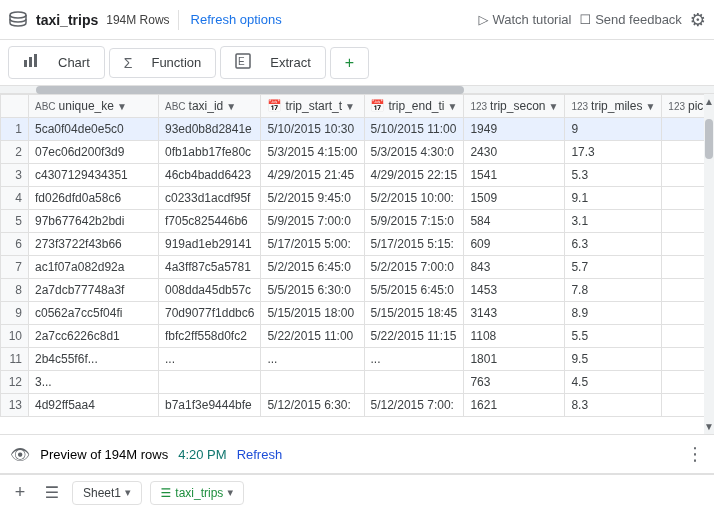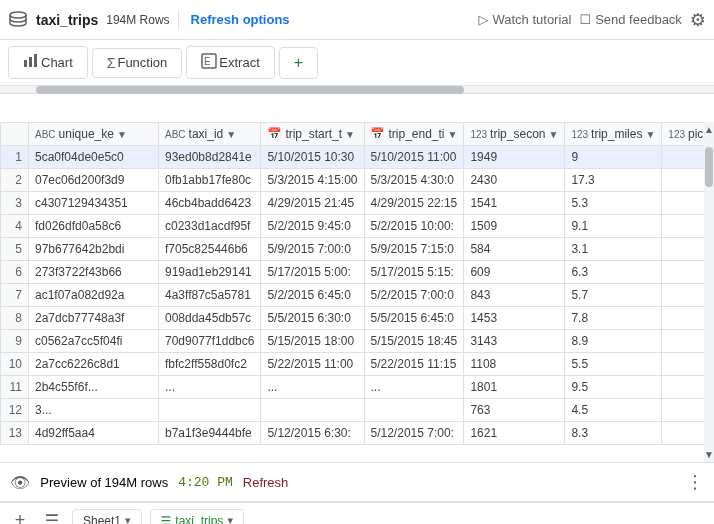--- a/index.html
+++ b/index.html
@@ -22,21 +22,21 @@
     .table-name {
       font-weight: bold; font-size: 14px; color: #202124;
     }
     .row-count {
       color: #404040; font-size: 12px;
     }
     .divider-v {
       width: 1px; height: 20px; background: #e0e0e0;
     }
     .refresh-options-btn {
-      color: #1a73e8; font-size: 13px; cursor: pointer; font-weight: 700;
+      color: #1a73e8; font-size: 13px; cursor: pointer; font-weight: 400;
       border: none; background: none; padding: 0 4px;
     }
     .spacer { flex: 1; }
     .watch-tutorial {
       display: flex; align-items: center; gap: 4px;
       color: #5f6368; font-size: 13px; cursor: pointer;
     }
     .send-feedback-btn {
       display: flex; align-items: center; gap: 4px;
       color: #5f6368; font-size: 13px; cursor: pointer;
@@ -49,21 +49,21 @@
 
     
     .toolbar {
       display: flex;
       align-items: center;
       padding: 6px 8px;
       gap: 4px;
       border-bottom: 1px solid #e0e0e0;
     }
     .toolbar-btn {
-      display: flex; align-items: center; gap: 2px;
+      display: flex; align-items: center; gap: 19px;
       padding: 6px 14px;
       border: 1px solid #dadce0;
       border-radius: 4px;
       background: #fff;
       color: #3c4043;
       font-size: 13px;
       cursor: pointer;
       font-weight: 500;
     }
     .toolbar-btn-green {
@@ -148,25 +148,24 @@
       font-size: 13px;
       z-index: 10;
     }
     .preview-eye {
       font-size: 16px; color: #5f6368;
     }
     .preview-text {
       font-weight: 500; color: #000000;
     }
     .preview-time {
-      color: #4d7c0f;
-      font-family: Liberation Mono, monospace;
+      color: #0f766e;
     }
     .preview-refresh {
-      color: #7f1d1d; font-weight: 500; cursor: pointer; border: none; background: none; font-size: 13px;
+      color: #1d4ed8; font-weight: 500; cursor: pointer; border: none; background: none; font-size: 13px;
     }
     .preview-menu {
       margin-left: auto;
       font-size: 18px; color: #5f6368; cursor: pointer;
     }
 
     
     .bottom-bar {
       display: flex;
       align-items: center;
@@ -208,21 +207,20 @@
       cursor: pointer;
       color: #1e8e3e;
       font-weight: 500;
     }
     .chevron-icon { font-size: 11px; color: #5f6368; }
 
     
     .table-wrapper {
       display: flex;
       height: 340px;
-      margin-top: 28px;
     }
     .table-scroll {
       flex: 1; overflow: hidden;
     }
     .right-scrollbar {
       width: 10px;
       background: #f1f3f4;
       display: flex; flex-direction: column; align-items: center;
     }
     .scrollbar-arrow {

